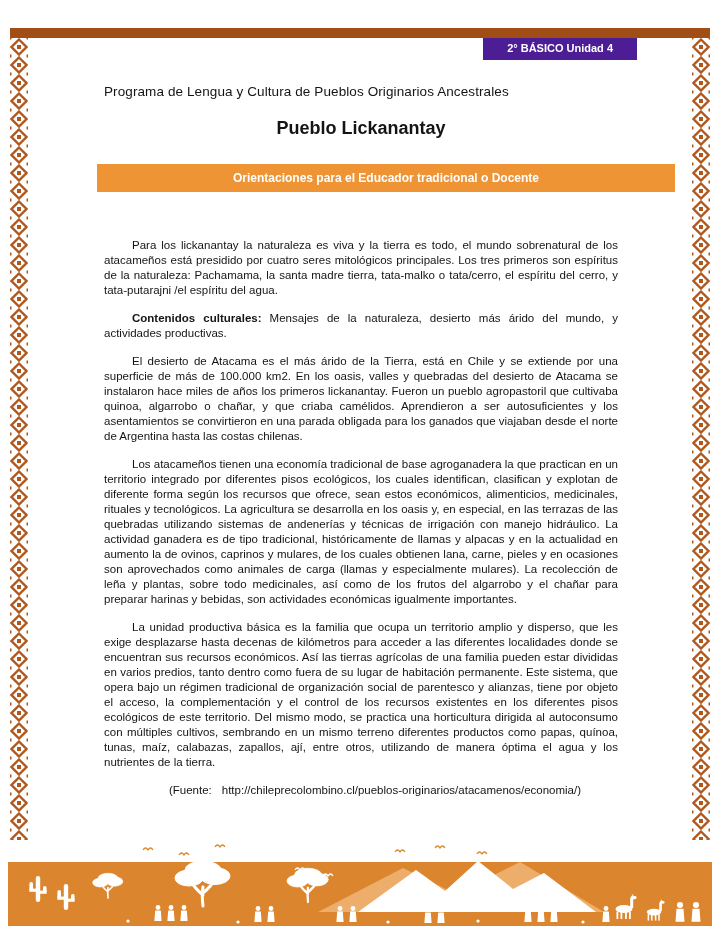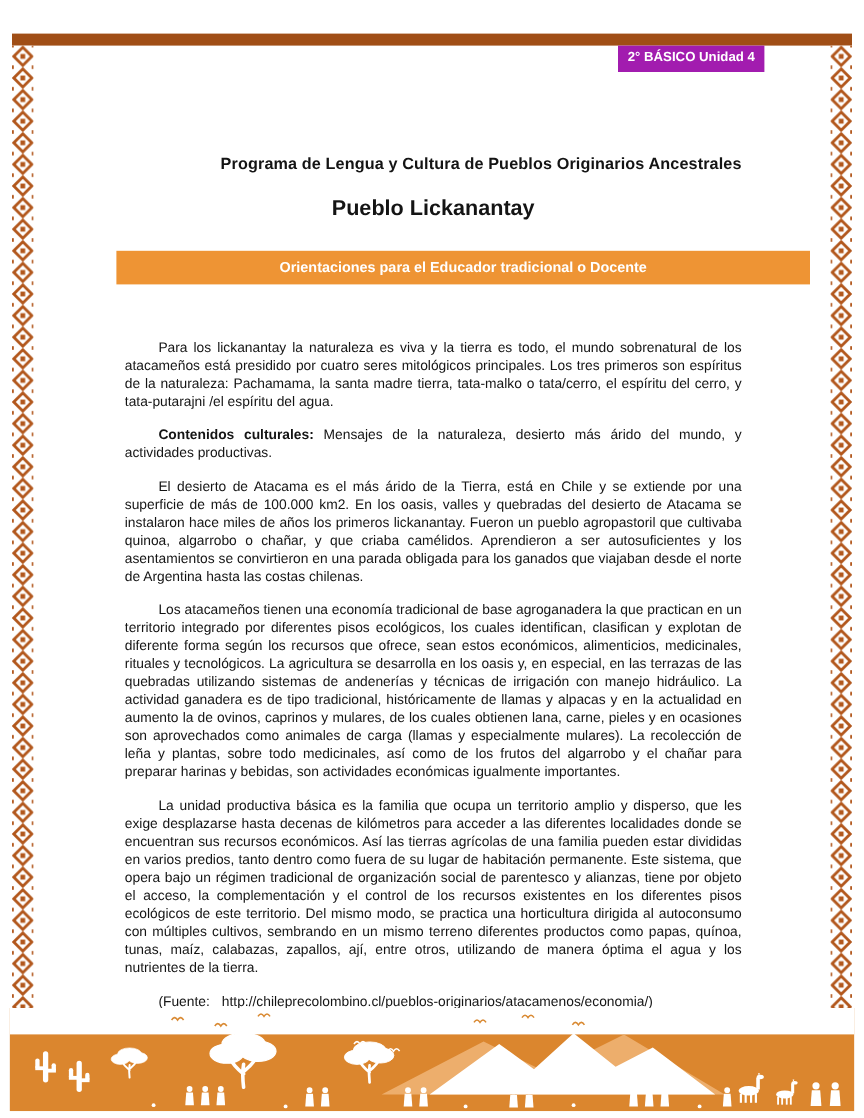--- a/index.html
+++ b/index.html
@@ -6,40 +6,40 @@
   html, body { width:720px; height:932px; background:#ffffff; }
   body {
     font-family:"Liberation Sans", sans-serif;
     color:#141414;
     position:relative;
     overflow:hidden;
   }
   .top-bar{ position:absolute; left:10px; top:28px; width:700px; height:10px; background:#A04E16; }
   .badge{
     position:absolute; top:38px; right:83px;
-    background:#a21caf; color:#ffffff;
+    background:#4c1d95; color:#ffffff;
     font-size:11px; font-weight:bold; line-height:1;
-    padding:5px 8px 6px;
+    padding:5px 24px 6px;
   }
   .side-border{ position:absolute; top:38px; }
   .side-border.left{ left:10px; }
   .side-border.right{ right:10px; }
   .content{ position:absolute; left:104px; top:84px; width:514px; }
-  .doc-title{ font-size:13.5px; font-weight:bold; text-align:right; letter-spacing:.1px;margin-top:45px; }
+  .doc-title{ font-size:13.5px; font-weight:normal; text-align:left; letter-spacing:.1px; }
   .doc-subtitle{ font-size:18px; font-weight:bold; text-align:center; margin-top:19px; }
   .banner{
     margin:25px 0 0 -7px; width:578px;
     background:#EE9434; color:#ffffff;
     font-weight:bold; font-size:12px; text-align:center;
     padding:7px 16px;
   }
   .bodytext{ margin-top:46px; font-size:11.5px; line-height:15px; text-align:justify; }
   .bodytext p{ text-indent:28px; margin-bottom:13px; }
   .bodytext p.gap-large{ margin-top:0; }
-  .source{ text-indent:14px; margin-top:2px; text-align:left; }
+  .source{ text-indent:14px; margin-top:2px; text-align:center; }
   .source .url{ margin-left:10px; }
   .footer-art{ position:absolute; left:8px; bottom:6px; }
 </style>
 </head>
 <body>
 
 <div class="top-bar"></div>
 
 <div class="badge">
   <span>2° BÁSICO Unidad 4</span>

